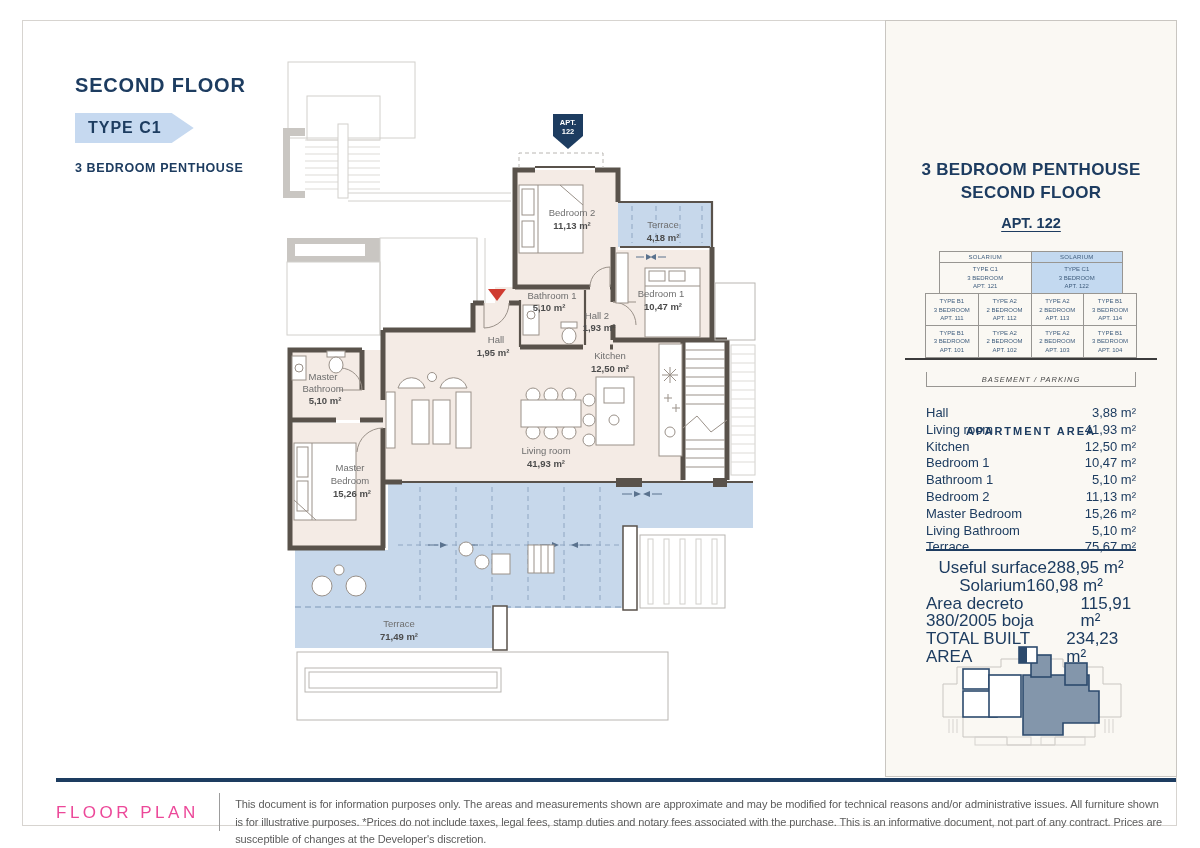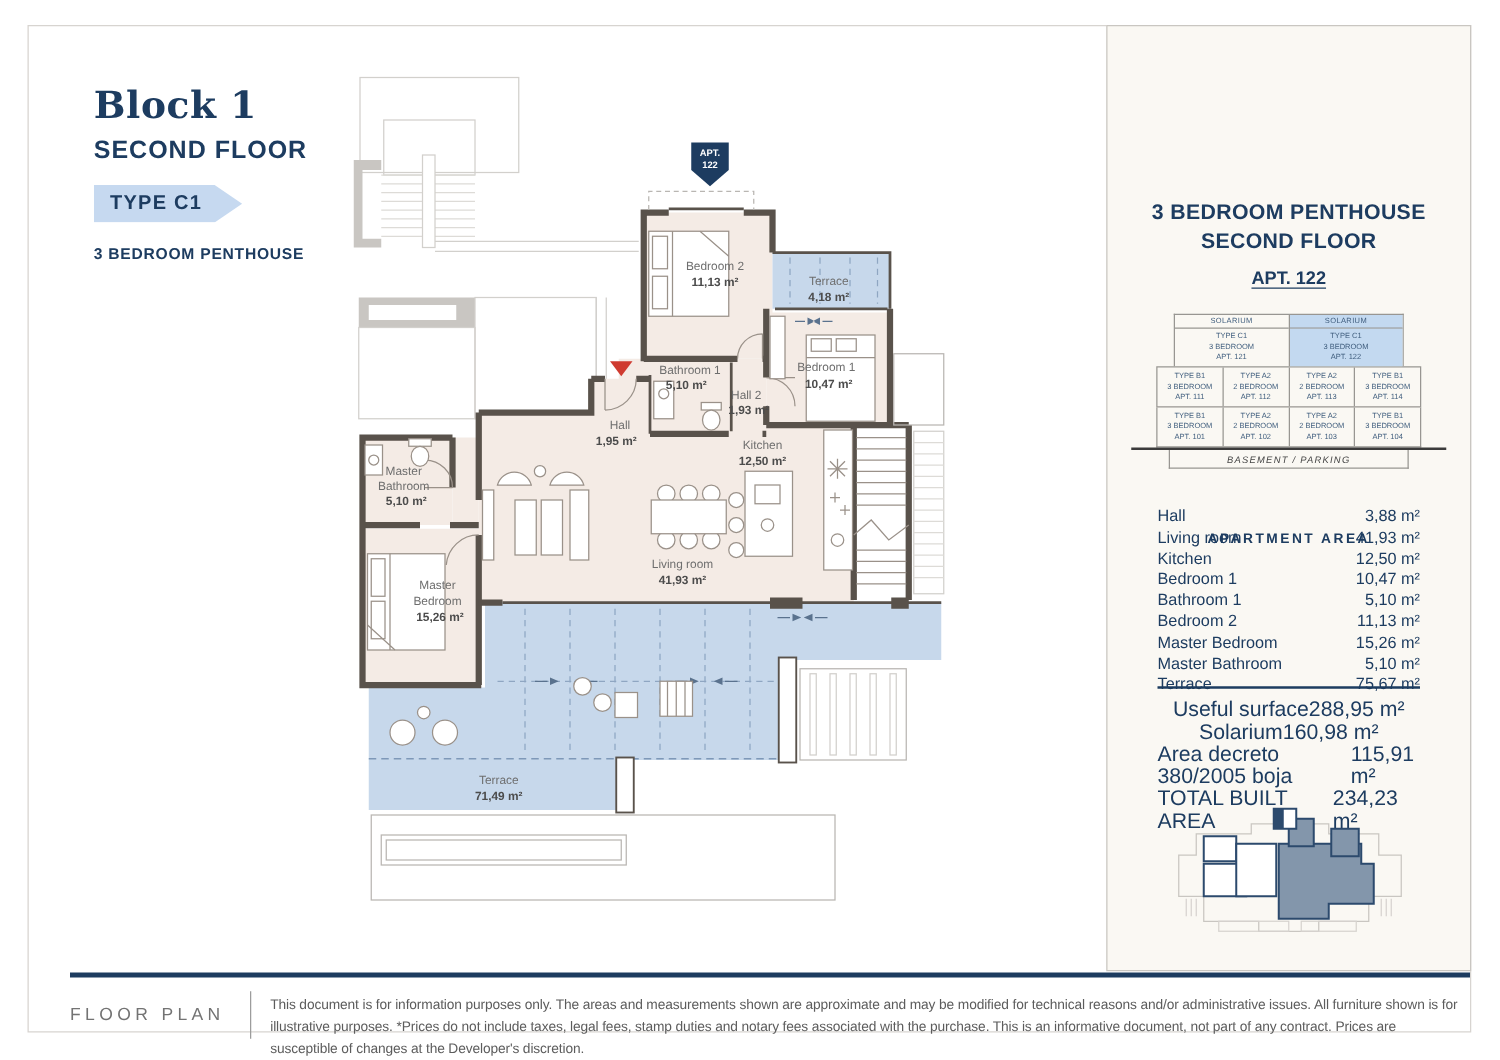--- a/index.html
+++ b/index.html
@@ -30,34 +30,34 @@
   .bt-col{flex:1;}
   .bt-col + .bt-col{border-left:1px solid #989692;}
   .bt-sol{height:11px; line-height:11px; border-bottom:1px solid #989692; text-align:center; font-size:6px; letter-spacing:.3px;}
   .bt-pent{height:30px; padding-top:2px; text-align:center; font-size:6px; line-height:8.6px;}
   .hl .bt-sol,.hl .bt-pent{background:var(--hlblue);}
   .bt-main{display:flex; border:1px solid #989692;}
   .bt-main.second{border-top:none;}
   .bt-cell{flex:1; text-align:center; font-size:6px; line-height:8.6px; padding:3px 0 2px;}
   .bt-cell + .bt-cell{border-left:1px solid #989692;}
   .bt-ground{border-top:2.5px solid #3b3b3b; width:252px; margin-left:-20px;}
-  .bt-base{width:192px; margin:0 auto; border:1px solid #989692; border-top:none; text-align:center; font-style:italic;
+  .bt-base{width:210px; margin:12px auto; border:1px solid #989692; border-top:none; text-align:center; font-style:italic;
     font-size:7.5px; letter-spacing:1px; height:15px; line-height:15px; color:#474747;}
   .p-area-title{position:absolute; top:356px; left:0; right:0; text-align:center; font-size:11px; font-weight:700; letter-spacing:2px; color:var(--navy);margin-top:48px;}
   .p-list{position:absolute; top:384px; left:40px; right:40px;}
   .p-list .arow{display:flex; justify-content:space-between; font-size:13px; color:var(--navy); line-height:16.8px;}
   .p-div{position:absolute; top:528px; left:40px; right:40px; border-top:2px solid var(--navy);}
   .p-totals{position:absolute; top:538px; left:40px; right:40px;}
   .p-totals .arow{display:flex; justify-content:center; font-size:17px; color:var(--navy); line-height:17.8px;}
   .p-map{position:absolute; top:618px; left:0; right:0; text-align:center;}
 
   
   .navy-rule{position:absolute; left:33px; right:0; top:757px; height:4px; background:var(--navy);}
   .footer{position:absolute; left:33px; top:768px; width:1110px; display:flex; align-items:flex-start;}
-  .f-label{font-size:14px; letter-spacing:3.5px; color:#737373; padding-top:14px; white-space:nowrap;}
+  .f-label{font-size:17px; letter-spacing:3.5px; color:#ec4899; padding-top:14px; white-space:nowrap;}
   .f-sep{width:1px; background:#9c9c9c; height:38px; margin:4px 16px 0 20px;}
   .f-text{font-size:11px; letter-spacing:-.1px; color:#5c5c5c; line-height:1.6; padding-top:7px; max-width:972px;}
 
   
   .plan-svg{position:absolute; left:250px; top:48px;}
   .w5{stroke:var(--wall); stroke-width:5; fill:none;}
   .w2{stroke:var(--wall); stroke-width:2.2; fill:none;}
   .wallfill{fill:var(--wall); stroke:none;}
   .room{fill:var(--beige); stroke:none;}
   .terr{fill:var(--tblue); stroke:none;}
@@ -86,21 +86,20 @@
   .mm-f{fill:#8396ab; stroke:#2c4a6d; stroke-width:1.6;}
   .mm-g{fill:none; stroke:#d6d3cf; stroke-width:1;}
   .mm-n{fill:#2c4a6d; stroke:none;}
 </style>
 </head>
 <body>
 
 <div class="page-box">
 
   <div class="hdr">
-    <div class="block-title">Block 1</div>
     <div class="floor-title">SECOND FLOOR</div>
     <div><span class="type-tag">TYPE C1</span></div>
     <div class="subtitle">3 BEDROOM PENTHOUSE</div>
   </div>
 
   <div class="navy-rule"></div>
   <div class="footer">
     <div class="f-label">FLOOR PLAN</div>
     <div class="f-sep"></div>
     <div class="f-text">This document is for information purposes only. The areas and measurements shown are approximate and may be modified for technical reasons and/or administrative issues. All furniture shown is for illustrative purposes. *Prices do not include taxes, legal fees, stamp duties and notary fees associated with the purchase. This is an informative document, not part of any contract. Prices are susceptible of changes at the Developer's discretion.</div>
@@ -395,21 +394,21 @@
       </div>
     <div class="arow">
         <span>Bedroom 2</span>
         <span>11,13 m²</span>
       </div>
     <div class="arow">
         <span>Master Bedroom</span>
         <span>15,26 m²</span>
       </div>
     <div class="arow">
-        <span>Master Bathroom</span>
+        <span>Living Bathroom</span>
         <span>5,10 m²</span>
       </div>
     <div class="arow">
         <span>Terrace</span>
         <span>75,67 m²</span>
       </div>
   </div>
 
   <div class="p-div"></div>
 

